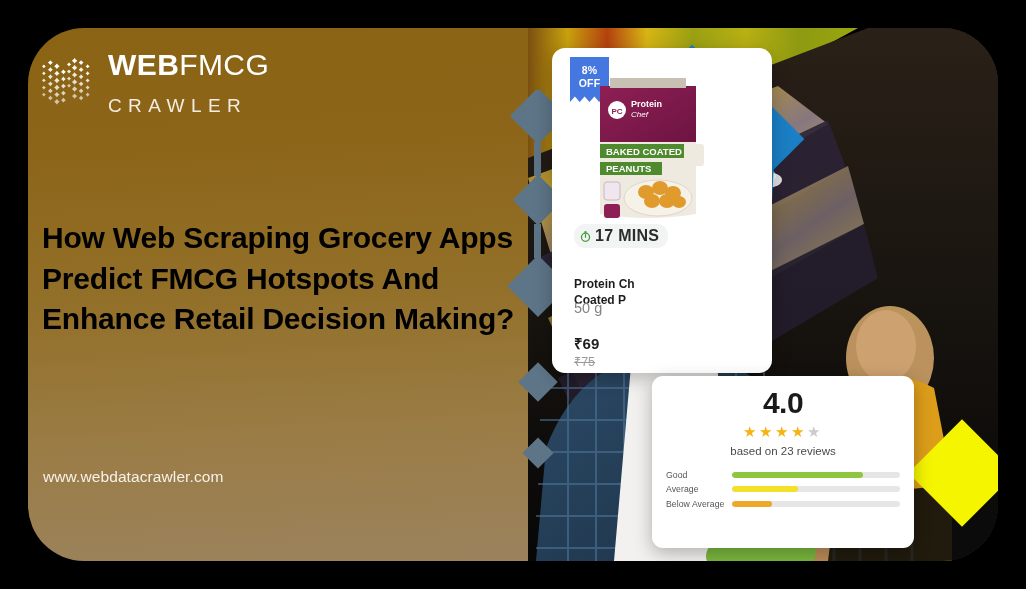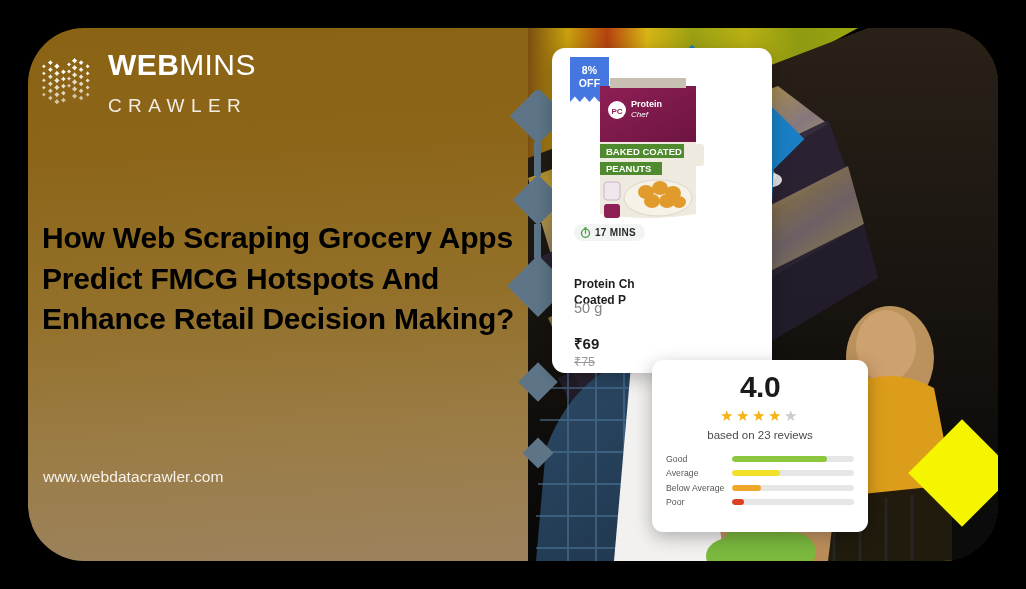--- a/index.html
+++ b/index.html
@@ -52,32 +52,32 @@
     background:#4577e0; color:#fff; font-size:10.5px; font-weight:700;
     text-align:center; line-height:1.25; padding-top:7px;
     clip-path:polygon(0 0,100% 0,100% 100%,87.5% 88%,75% 100%,62.5% 88%,50% 100%,37.5% 88%,25% 100%,12.5% 88%,0 100%);
     letter-spacing:.2px;
   }
   .pack { position:absolute; left:32px; top:26px; width:128px; height:150px; }
   .pill {
     position:absolute; left:22px; top:176px; display:flex; align-items:center; gap:4px;
     background:#f2f3f3; border-radius:11px; padding:3px 9px 3px 6px;
   }
-  .pill-txt { font-size:10px; font-weight:700; color:#2b2b2b; letter-spacing:.3px; }
+  .pill-txt { font-size:16px; font-weight:700; color:#2b2b2b; letter-spacing:.3px; }
   .p-title {
     position:absolute; left:22px; top:202px; width:160px;
     font-size:12px; font-weight:700; color:#1d1d1d; line-height:1.33;margin-top:27px;
   }
   .p-wt { position:absolute; left:22px; top:252px; font-size:14.5px; color:#848484; }
   .p-price { position:absolute; left:22px; top:285px; font-size:15px; font-weight:700; color:#1d1d1d; }
   .p-old { position:absolute; left:22px; top:305px; font-size:12.5px; color:#9a9a9a; text-decoration:line-through; }
 
   
   .rate {
-    position:absolute; left:624px; top:332px; width:216px; height:172px;
+    position:absolute; left:624px; top:348px; width:262px; height:172px;
     background:#fff; border-radius:11px; box-shadow:0 5px 18px rgba(0,0,0,.28);
     padding:10px 14px 0;
   }
   .rate-score { text-align:center; font-size:30px; font-weight:700; color:#1a1a1a; letter-spacing:-.5px; line-height:1.15; }
   .stars { text-align:center; margin-top:3px; font-size:15px; letter-spacing:2.5px; line-height:1; }
   .st-on { color:#f5b315; }
   .st-off { color:#ccc; }
   .rate-sub { text-align:center; font-size:11.5px; color:#4a4a4a; margin-top:6px; }
   .bars { margin-top:11px; }
   .brow { display:flex; align-items:center; height:14.5px; }
@@ -351,26 +351,20 @@
           <div class="brow">
             <div class="blabel">Average</div>
             <div class="btrack">
               <div class="bfill" style="width: 39%; background: rgb(242, 224, 41);"></div>
             </div>
           </div>
           <div class="brow">
             <div class="blabel">Below Average</div>
             <div class="btrack">
               <div class="bfill" style="width: 24%; background: rgb(239, 167, 42);"></div>
-            </div>
-          </div>
-          <div class="brow">
-            <div class="blabel">Poor</div>
-            <div class="btrack">
-              <div class="bfill" style="width: 10%; background: rgb(221, 63, 32);"></div>
             </div>
           </div>
         </div>
     </div>
 
     <div class="logo">
       <svg class="logo-mark" viewBox="0 0 62 58">
           <path d="M4 8 L4.9 9.1 L6 10
          L4.9 10.9 L4 12
          L3.1 10.9 L2 10
@@ -538,21 +532,21 @@
           <path d="M51 30.599999999999998 L51.99 31.81 L53.2 32.8
          L51.99 33.79 L51 35
          L50.01 33.79 L48.8 32.8
          L50.01 31.81 Z" fill="#ffffff" opacity="0.7300000000000001"></path>
           <path d="M51 38.199999999999996 L51.99 39.41 L53.2 40.4
          L51.99 41.39 L51 42.6
          L50.01 41.39 L48.8 40.4
          L50.01 39.41 Z" fill="#ffffff" opacity="0.64"></path>
         </svg>
       <div class="logo-words">
-        <div class="logo-l1"><b>WEB</b><span>MINS</span></div>
+        <div class="logo-l1"><b>WEB</b><span>FMCG</span></div>
         <div class="logo-l2">CRAWLER</div>
       </div>
     </div>
 
     <h1 class="headline">How Web Scraping Grocery Apps Predict FMCG Hotspots And Enhance Retail Decision Making?</h1>
 
     <div class="contact">
       <div>www.webdatacrawler.com</div>
     </div>
 

